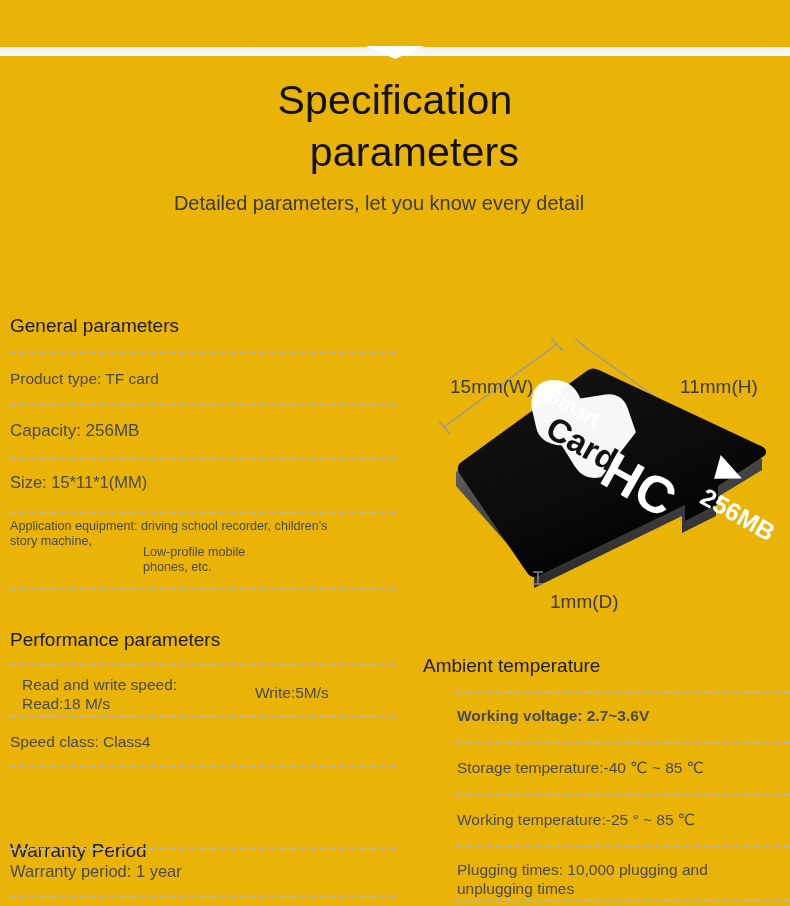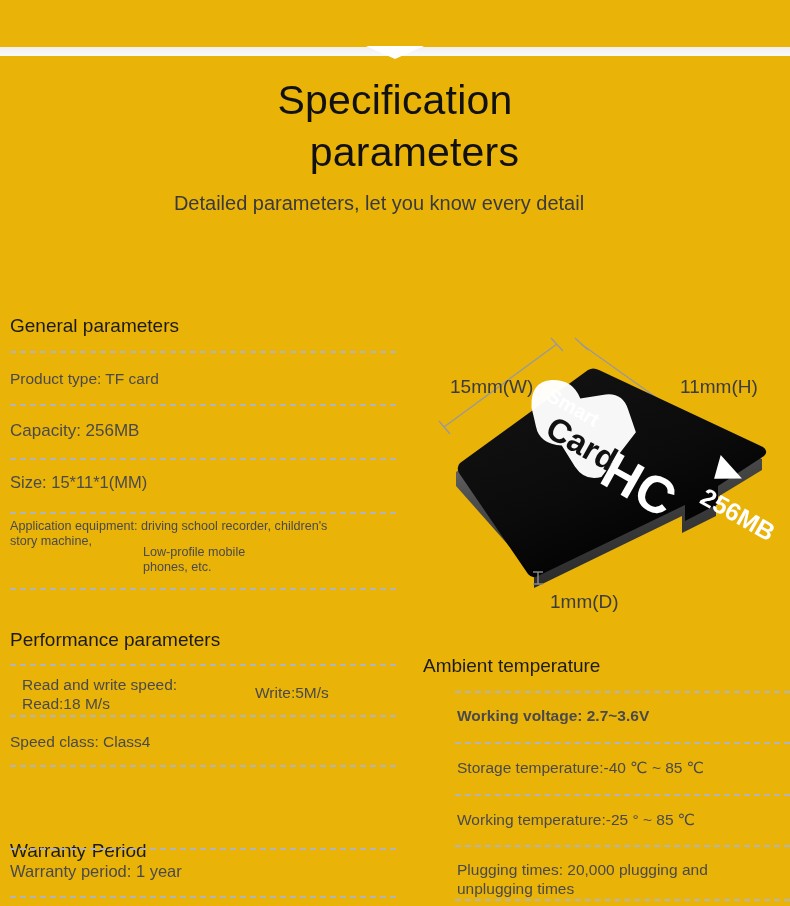--- a/index.html
+++ b/index.html
@@ -164,21 +164,21 @@
   <div class="dash" style="left:455px; top:691px; width:335px;"></div>
   <div class="row-text" style="left:457px; top:706px;font-weight:bold;">Working voltage: 2.7~3.6V</div>
 
   <div class="dash" style="left:455px; top:742px; width:335px;"></div>
   <div class="row-text" style="left:457px; top:758px;">Storage temperature:-40 ℃ ~ 85 ℃</div>
 
   <div class="dash" style="left:455px; top:794px; width:335px;"></div>
   <div class="row-text" style="left:457px; top:810px;">Working temperature:-25 ° ~ 85 ℃</div>
 
   <div class="dash" style="left:455px; top:845px; width:335px;"></div>
-  <div class="row-text" style="left:457px; top:860px;">Plugging times: 20,000 plugging and
+  <div class="row-text" style="left:457px; top:860px;">Plugging times: 10,000 plugging and
 unplugging times</div>
   <div class="dash" style="left:455px; top:899px; width:335px;"></div>
 
   <div class="card-art">
     <svg width="360" height="320" viewBox="0 0 360 320">
       <defs>
         <linearGradient id="edgeGrad" x1="0" y1="0" x2="0.3" y2="1">
           <stop offset="0%" stop-color="#8d8d8d"></stop>
           <stop offset="55%" stop-color="#4e4e4e"></stop>
           <stop offset="100%" stop-color="#2a2a2a"></stop>

